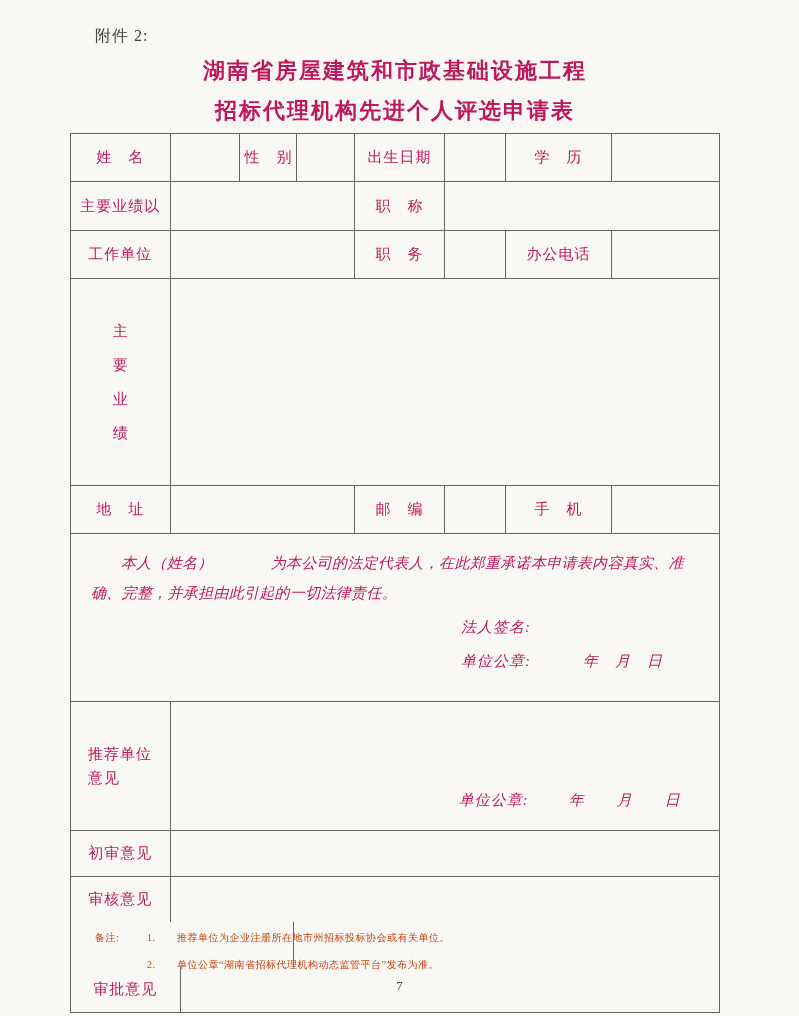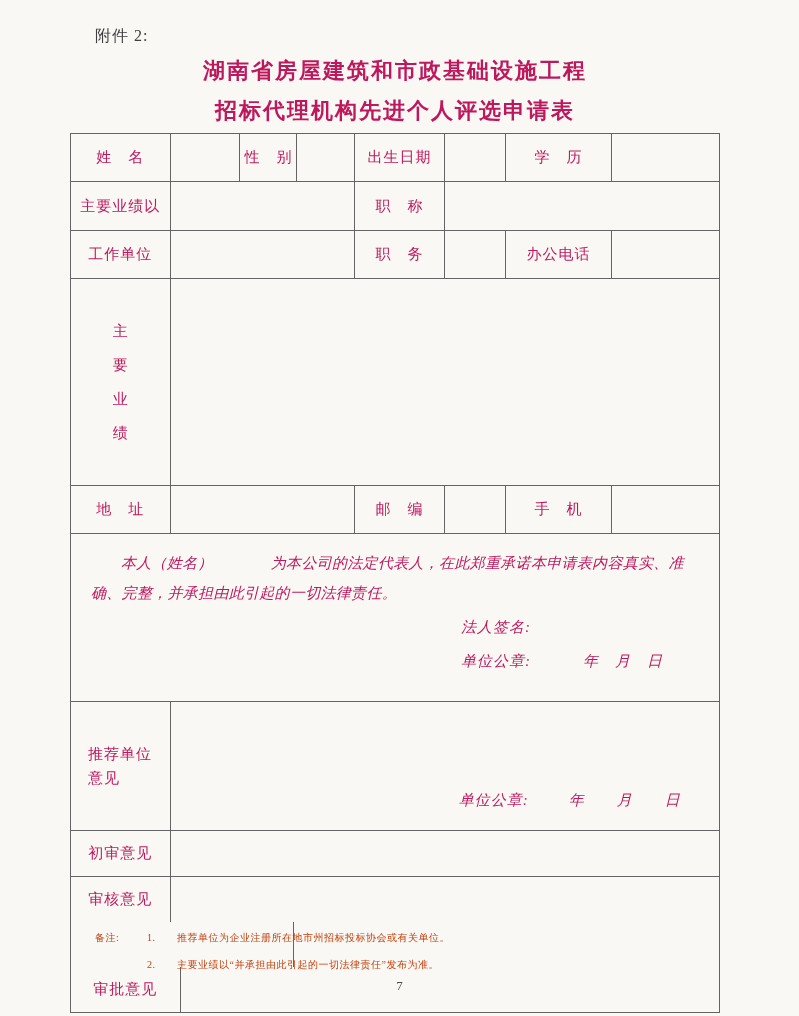--- a/index.html
+++ b/index.html
@@ -188,19 +188,19 @@
 
   <div class="notes">
     <div class="note-line">
       <span class="note-label">备注:</span>
       <span class="note-num">1.</span>
       <span>推荐单位为企业注册所在地市州招标投标协会或有关单位。</span>
     </div>
     <div class="note-line">
       <span class="note-indent"></span>
       <span class="note-num">2.</span>
-      <span>主要业绩以“并承担由此引起的一切法律责任”发布为准。</span>
+      <span>单位公章“湖南省招标代理机构动态监管平台”发布为准。</span>
     </div>
   </div>
 
   <div class="page-num">7</div>
 
 </div>
 
 </body></html>

